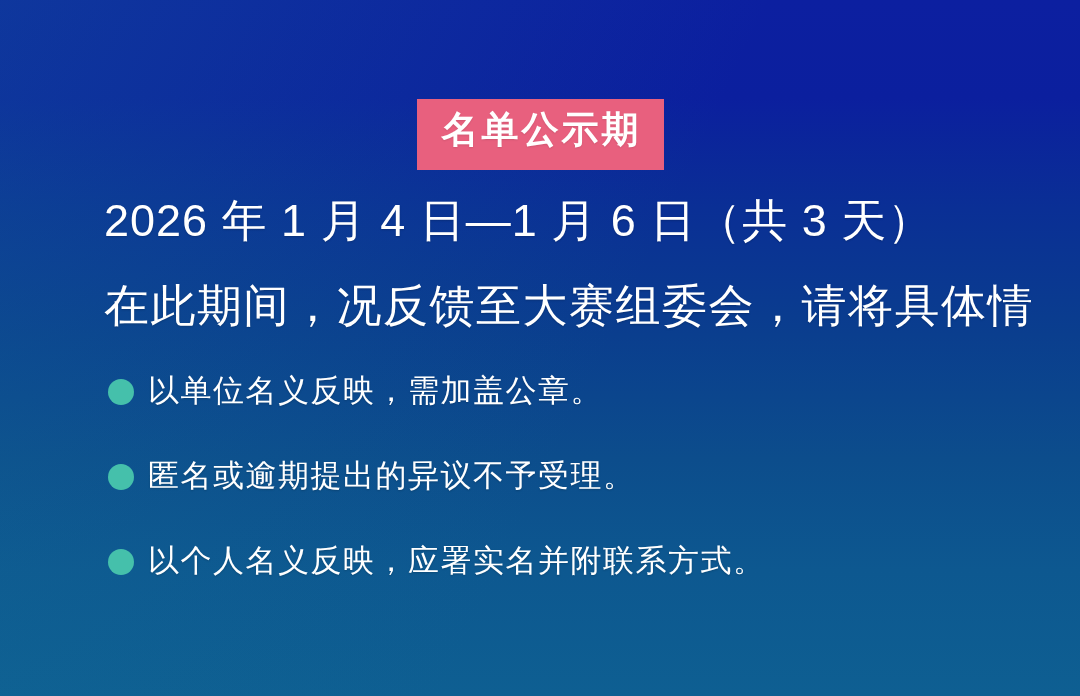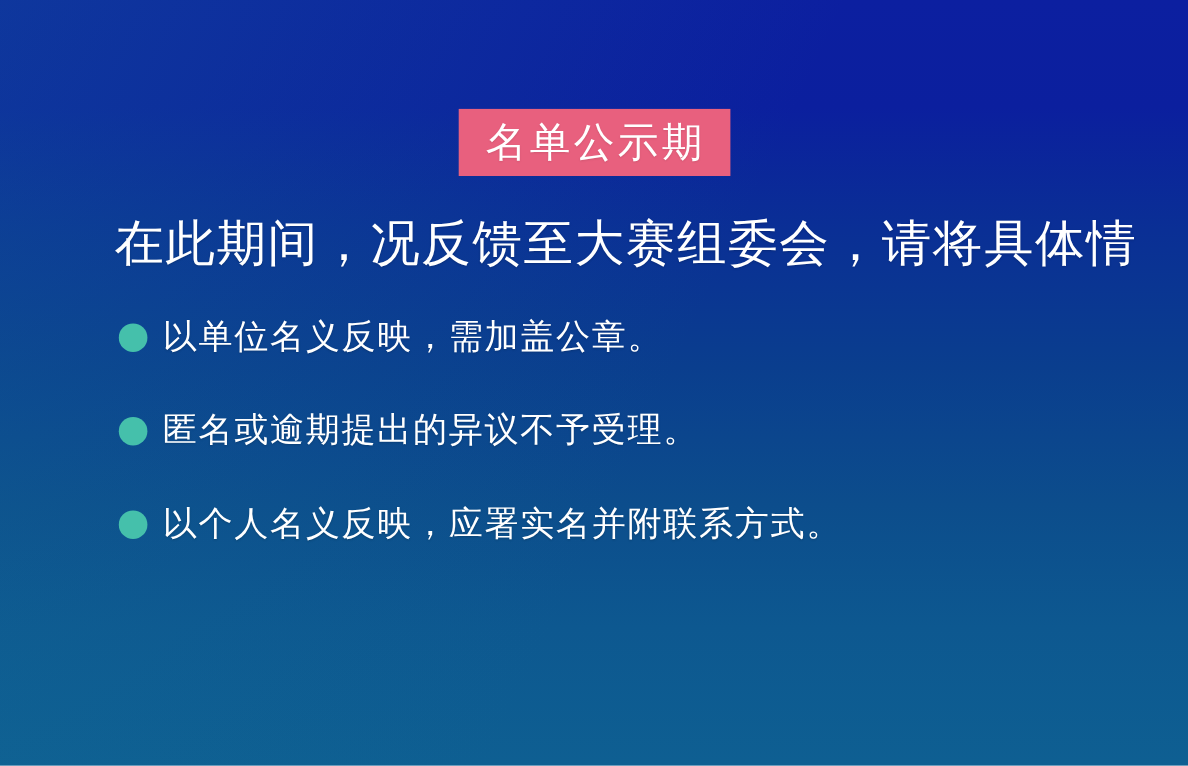--- a/index.html
+++ b/index.html
@@ -44,24 +44,24 @@
     left: 0;
     top: 99px;
     width: 1080px;
     text-align: center;
   }
   .badge {
     display: inline-block;
     background: #e8607e;
     color: #ffffff;
     font-size: 37px;
-    font-weight: normal;
+    font-weight: bold;
     letter-spacing: 3px;
     line-height: 61px;
-    height: 61px;
+    height: 71px;
     padding: 0 22px 0 25px;
     white-space: nowrap;
     text-shadow: 0 1px 2px rgba(0,0,0,0.10);
   }
   .lines {
     position: absolute;
     left: 104px;
     top: 178px;
     width: 900px;
   }
@@ -112,20 +112,21 @@
 
 <div id="poster">
   <div class="content">
 
     <div class="badge-row">
       <span class="badge" style="background: rgb(232, 96, 126); color: rgb(255, 255, 255);">名单公示期</span>
     </div>
 
     <div class="lines">
 
+      <div class="line date">2026 年 1 月 4 日—1 月 6 日（共 3 天）</div>
 
       <div class="line para">在此期间，况反馈至大赛组委会，请将具体情</div>
 
 
       <div class="bullet-line">
         <span class="dot" style="background: rgb(69, 192, 171);"></span>
         <span class="bullet-text">以单位名义反映，需加盖公章。</span>
       </div>
 
       <div class="bullet-line">

